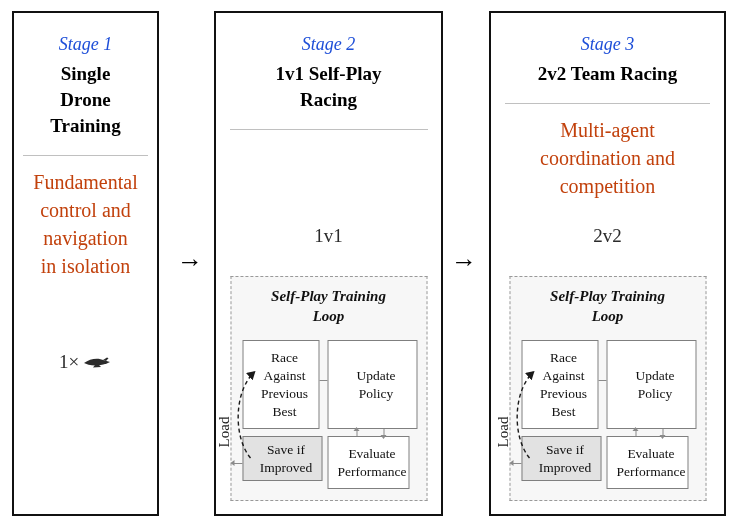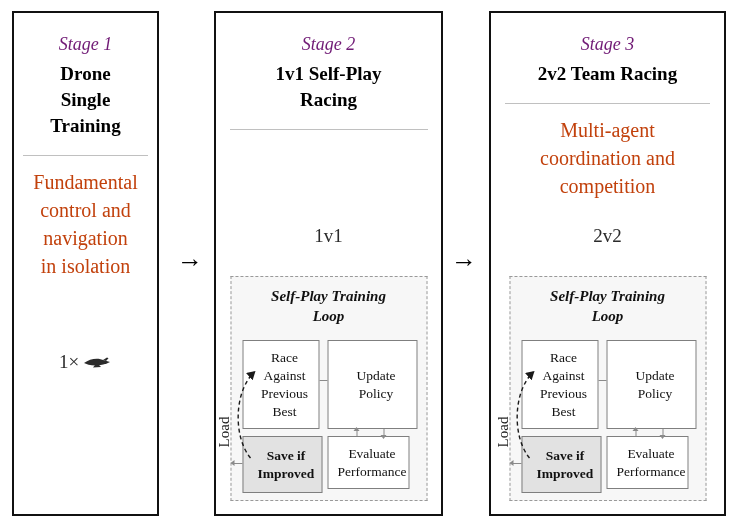--- a/index.html
+++ b/index.html
@@ -8,21 +8,21 @@
     font-family:"Liberation Serif", serif; overflow:hidden;
   }
   .panel {
     position:absolute; top:11px; height:505px; box-sizing:border-box;
     border:2px solid #111111; background:#ffffff; text-align:center;
   }
   #panel1 { left:12px;  width:147px; }
   #panel2 { left:214px; width:229px; }
   #panel3 { left:489px; width:237px; }
 
-  .stage  { margin-top:18px; font-style:italic; font-size:18px; line-height:26px; color:#701a75; }
+  .stage  { margin-top:18px; font-style:italic; font-size:18px; line-height:26px; color:#1d4ed8; }
   .title  { margin-top:4px; font-weight:bold; font-size:19px; line-height:26px; color:#000000; }
   .title span, .desc span { display:block; }
   .divider{ height:1px; background:#c0c0c0; margin:16px auto 12px auto; width:88%; }
   .desc   { font-size:20px; line-height:28px; color:#c2410c; }
   .mode   { position:absolute; top:212px; left:0; right:0; font-size:19px; color:#2b2b2b; }
   .count-row {
     position:absolute; top:338px; left:0; right:0; font-size:19px; color:#2b2b2b;
     display:flex; justify-content:center; align-items:center; gap:3px;
   }
 
@@ -37,21 +37,21 @@
   }
   .loop-title { margin-top:9px; font-weight:bold; font-style:italic; font-size:15px; line-height:20px; color:#111111; }
   .loop-title span { display:block; }
   .lbox {
     position:absolute; box-sizing:border-box; border:1px solid #7f7f7f; background:#ffffff;
     display:flex; flex-direction:column; justify-content:center; align-items:center;
     font-size:13.5px; line-height:18px; color:#111111; text-align:center;padding-left:8px;
   }
   .lbox-race     { left:11px; top:63px;  width:77px; height:89px; }
   .lbox-update   { left:96px; top:63px;  width:90px; height:89px; }
-  .lbox-save     { left:11px; top:159px; width:80px; height:57px; background:#e2e2e2; font-weight:bold; }
+  .lbox-save     { left:11px; top:159px; width:80px; height:45px; background:#e2e2e2; font-weight:normal; }
   .lbox-evaluate { left:96px; top:159px; width:82px; height:53px; }
 
   .conn-h   { position:absolute; left:88px; top:103px; width:8px; height:1px; background:#8a8a8a; }
   .conn-v   { position:absolute; width:1px; height:7px; top:152px; background:#8a8a8a; }
   .conn-v-left  { left:125px; }
   .conn-v-right { left:152px; }
   .tri { position:absolute; width:0; height:0; }
   .tri-up   { left:122px; top:150px; border-left:3px solid transparent; border-right:3px solid transparent; border-bottom:4px solid #8a8a8a; }
   .tri-down { left:149px; top:158px; border-left:3px solid transparent; border-right:3px solid transparent; border-top:4px solid #8a8a8a; }
   .save-line{ position:absolute; left:0; top:186px; width:11px; height:1px; background:#8a8a8a; }
@@ -72,22 +72,22 @@
   <defs>
     <marker id="dash-arrowhead" markerWidth="7" markerHeight="7" refX="5" refY="3.5" orient="auto">
       <path d="M0,0 L6,3.5 L0,7 Z" fill="#1a1a1a"></path>
     </marker>
   </defs>
 </svg>
 
 <div class="panel" id="panel1">
   <div class="stage">Stage 1</div>
   <div class="title">
+    <span>Single</span>
     <span>Drone</span>
-    <span>Single</span>
     <span>Training</span>
   </div>
   <div class="divider"></div>
   <div class="desc">
     <span>Fundamental</span>
     <span>control and</span>
     <span>navigation</span>
     <span>in isolation</span>
   </div>
   <div class="count-row">

